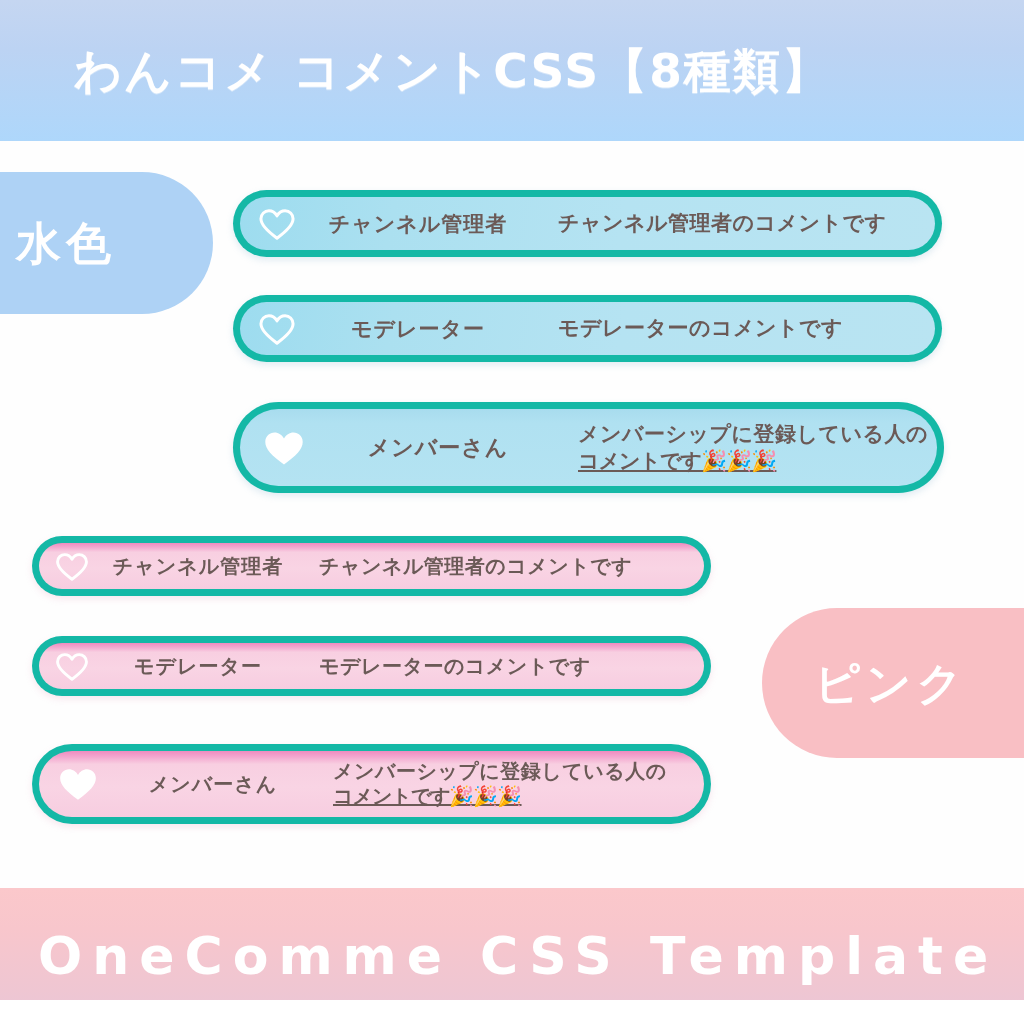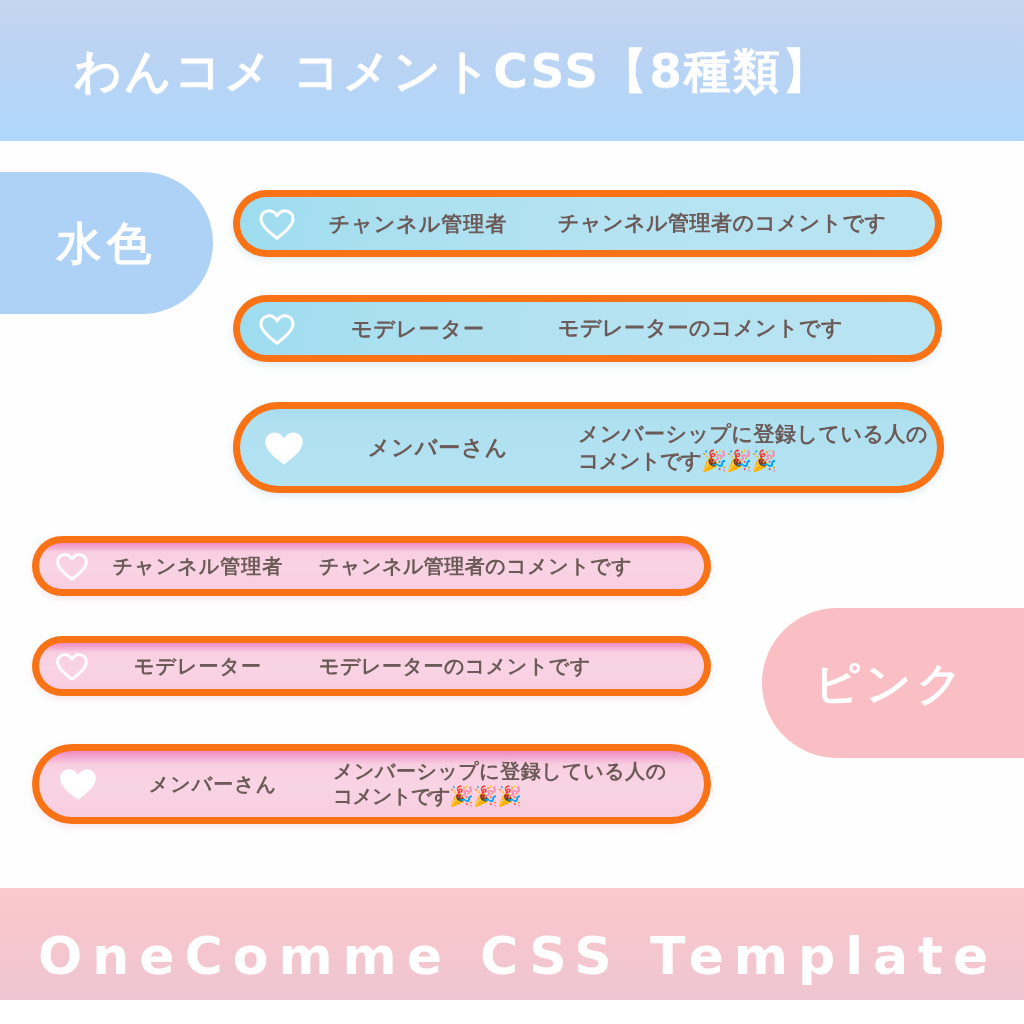--- a/index.html
+++ b/index.html
@@ -48,21 +48,22 @@
   
   .tag-blue {
     position: absolute;
     left: 0; top: 172px;
     width: 213px;
     height: 142px;
     background: #aed2f5;
     border-radius: 0 72px 72px 0;
     display: flex;
     align-items: center;
-    justify-content: center;
+    justify-content: flex-start;
+    padding-left: 16px;
     box-sizing: border-box;
   }
   .tag-pink {
     position: absolute;
     left: 762px; top: 608px;
     width: 262px;
     height: 150px;
     background: #f9bfc4;
     border-radius: 76px 0 0 76px;
     display: flex;
@@ -79,21 +80,21 @@
     line-height: 1;
   }
 
   
   .bubble {
     position: absolute;
     box-sizing: border-box;
     display: flex;
     align-items: center;
     border-radius: 999px;
-    background: #f97316;
+    background: #14b8a6;
     padding: 7px;
   }
   .bubble-inner {
     width: 100%;
     height: 100%;
     border-radius: 999px;
     display: flex;
     align-items: center;
     box-sizing: border-box;
     padding-left: 18px;
@@ -171,21 +172,21 @@
   #p2 .name { width: 206px; margin-left: 2px; font-size: 20px; }
   #p2 .msg  { margin-left: 18px; font-size: 20px; }
   #p3 .name { width: 212px; margin-left: 4px; font-size: 20px; }
   #p3 .msg  { margin-left: 14px; font-size: 20px; }
   #p3 .heart { width: 42px; height: 38px; }
   .bubble.pink .heart { width: 34px; height: 31px; }
   .bubble.pink .bubble-inner { padding-left: 16px; }
   #p3 .bubble-inner { padding-left: 18px; }
 
   .msg-line { display: block; white-space: nowrap; }
-  .emoji { letter-spacing: -1px; }
+  .emoji { letter-spacing: -1px; text-decoration: underline; }
 
   
   .footer-banner {
     position: absolute;
     left: 0; top: 888px;
     width: 1024px;
     height: 136px;
     background: linear-gradient(180deg, #fbc8cb 0%, #f8c6cc 30%, #efc6d2 75%, #e9c6d8 100%);
     display: flex;
     align-items: center;

